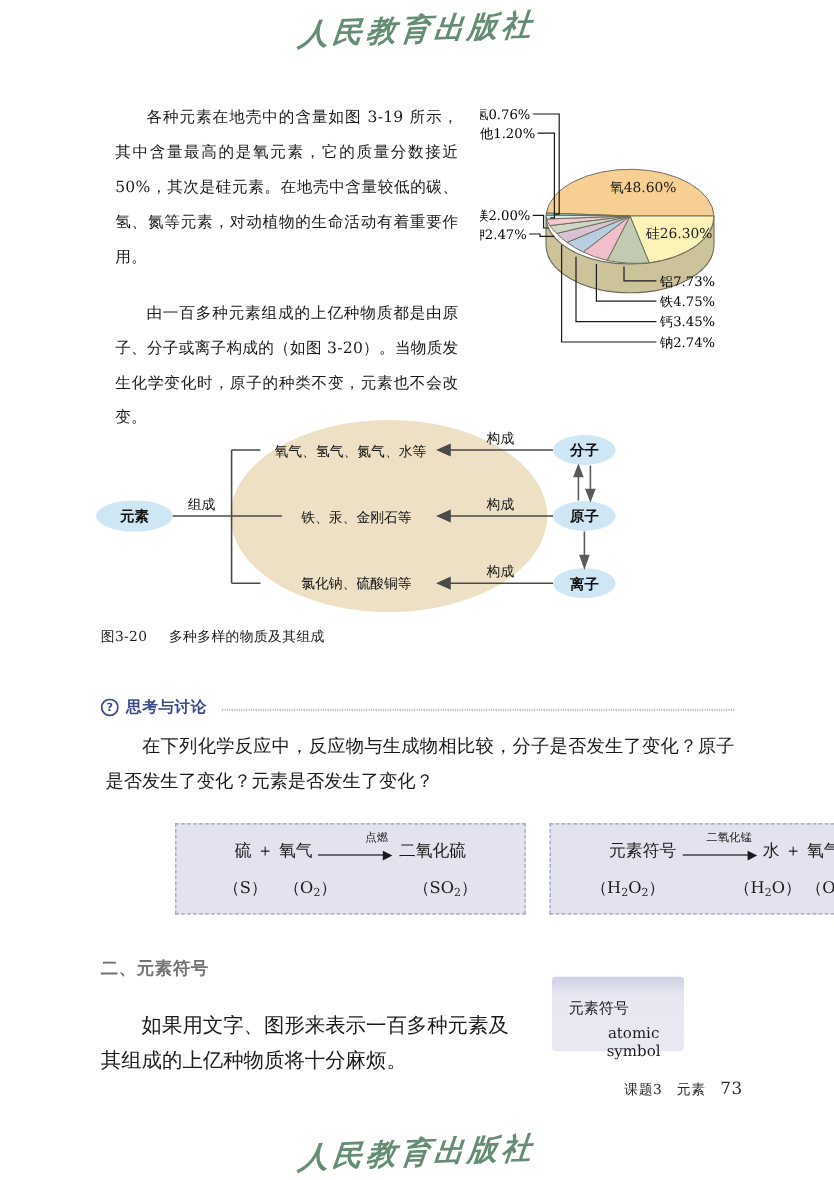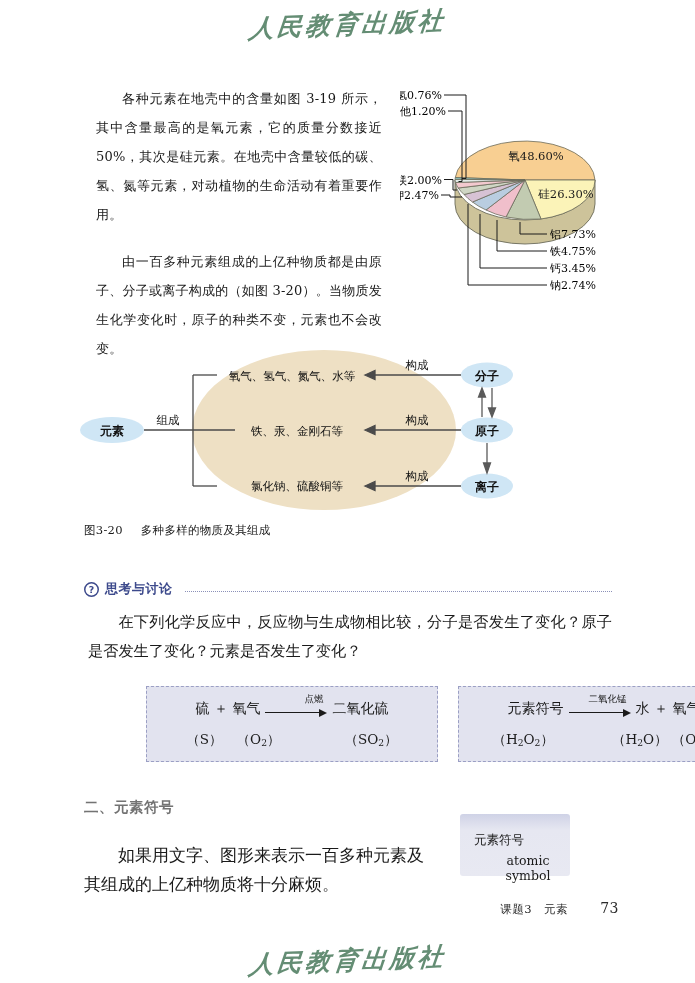--- a/index.html
+++ b/index.html
@@ -123,21 +123,21 @@
   }
   .vocab .v1{position:absolute;left:14px;top:18px;font-size:12.5px;}
   .vocab .v2{position:absolute;left:26px;top:39px;font-size:12.5px;
     font-family:"DejaVu Serif","Liberation Serif",serif;text-align:center;}
 
   
   .pfoot{
     position:absolute;right:76px;top:900px;
     font-size:11.5px;letter-spacing:.5px;color:#2a2a2a;
   }
-  .pfoot .pno{font-size:14px;margin-left:28px;font-family:"DejaVu Serif",serif;}
+  .pfoot .pno{font-size:14px;margin-left:8px;font-family:"DejaVu Serif",serif;}
 
   .lbl{font-size:11px;}
 </style>
 </head>
 <body>
 
 <div class="page">
 
   <div class="logo logo-top">人民教育出版社</div>
 

